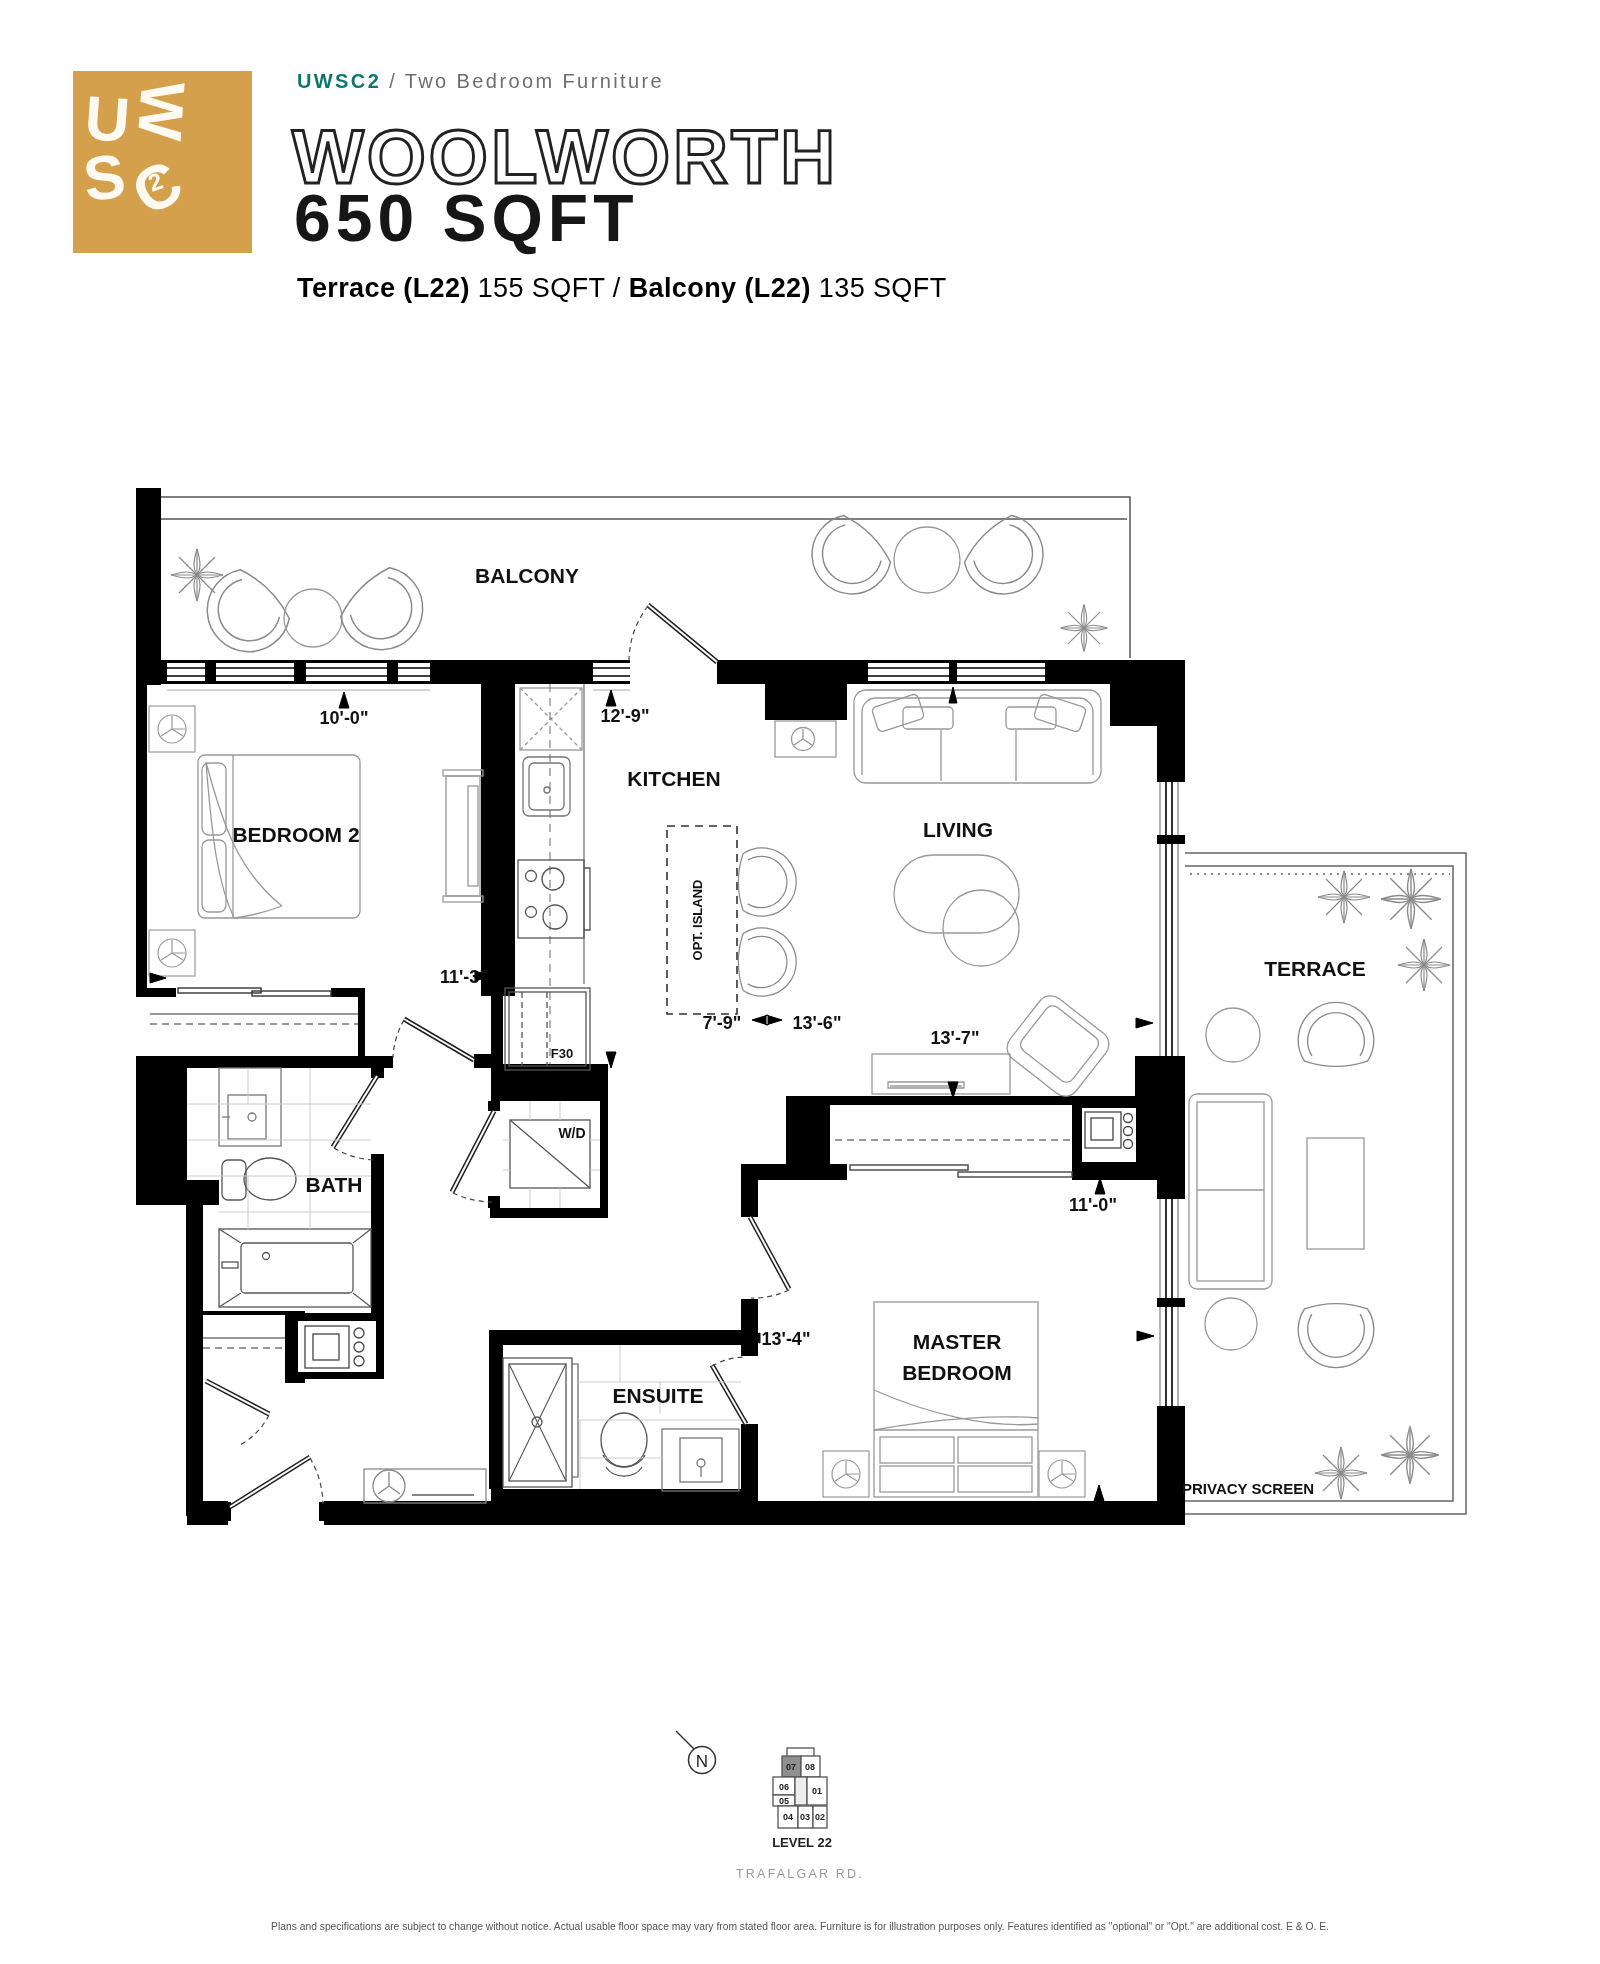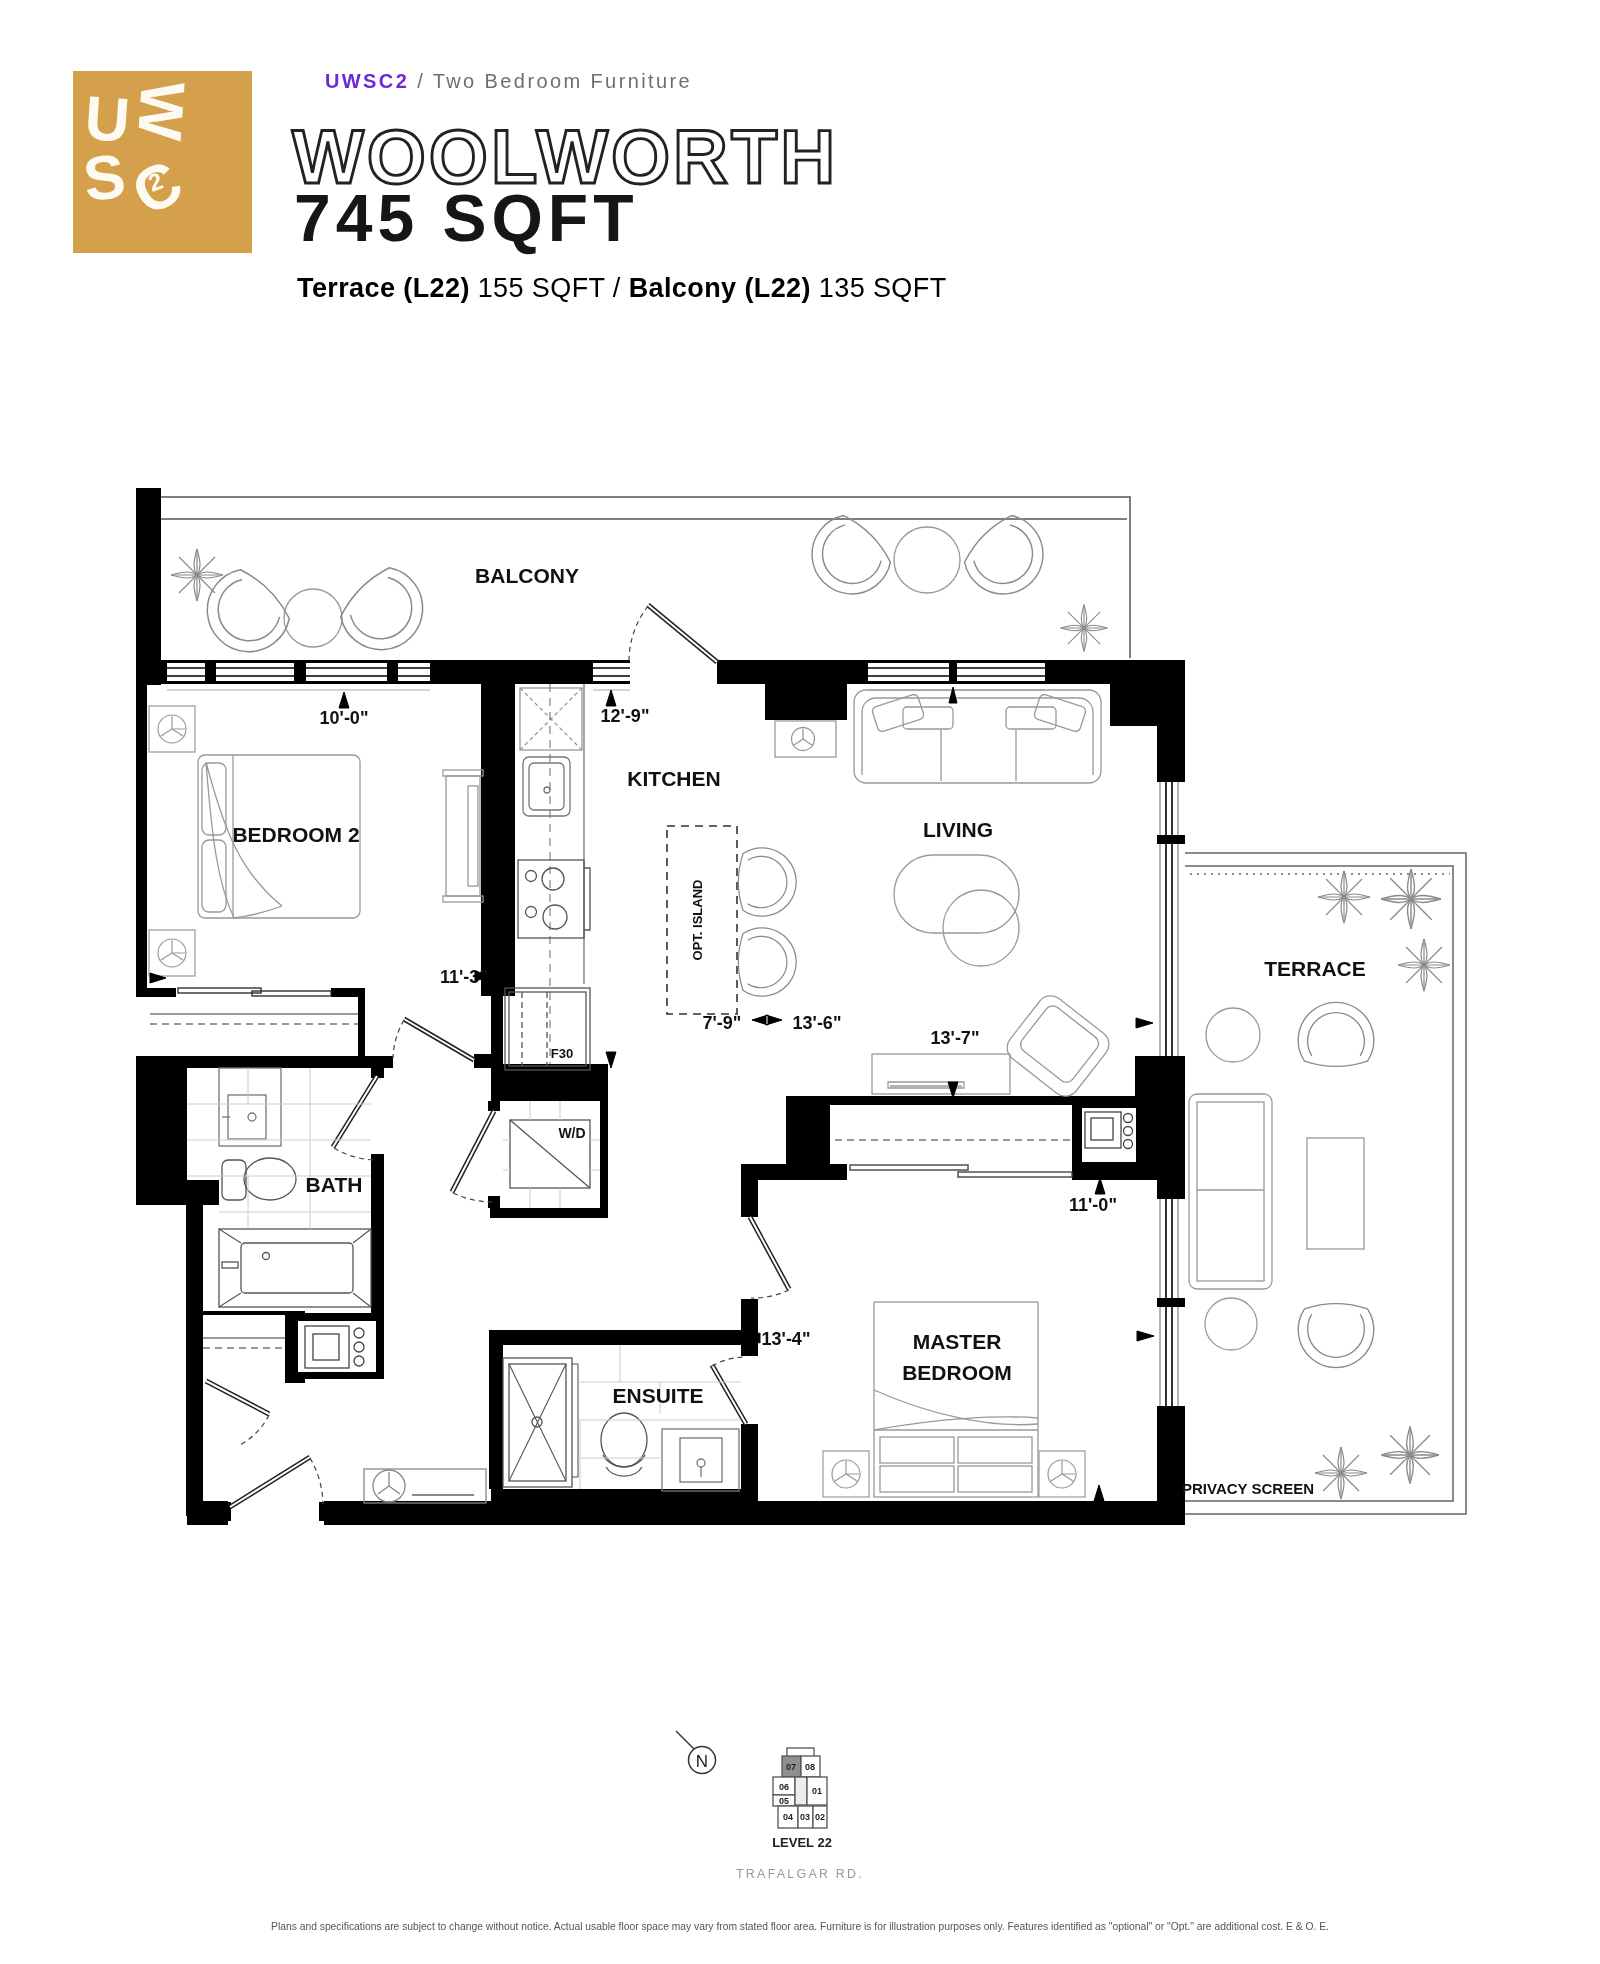--- a/index.html
+++ b/index.html
@@ -18,25 +18,25 @@
 <svg class="abs" style="left:73px;top:71px;" width="179" height="182" viewBox="0 0 179 182">
   <g fill="#fdfaf2" font-family="Liberation Sans, sans-serif" font-weight="bold" font-size="62">
     <text x="12" y="69" transform="rotate(4 30 48)">U</text>
     <text x="88" y="61" text-anchor="middle" transform="rotate(94 88 40)">W</text>
     <text x="11" y="128" transform="rotate(-7 30 108)">S</text>
     <text x="62" y="136" transform="rotate(-30 88 116)">C</text>
     <text x="76" y="120" font-size="24" transform="rotate(-20 80 112)">2</text>
   </g>
 </svg>
 
-<div class="abs" id="tagline"><b style="color:#6d28d9;margin-left:28px;">UWSC2</b> <span style="color:#6e6e6e;">/ Two Bedroom Furniture</span></div>
+<div class="abs" id="tagline"><b style="color:#0f766e;">UWSC2</b> <span style="color:#6e6e6e;">/ Two Bedroom Furniture</span></div>
 
 <div class="abs" id="woolworth">WOOLWORTH</div>
 
-<div class="abs" id="sqft">745 SQFT</div>
+<div class="abs" id="sqft">650 SQFT</div>
 
 <div class="abs" id="subline"><b>Terrace (L22)</b> 155 SQFT / <b>Balcony (L22)</b> 135 SQFT</div>
 
 <svg class="abs" style="left:0;top:0;" width="1600" height="1964" viewBox="0 0 1600 1964">
 <defs>
 <g id="plant" stroke="#8a8a8a" stroke-width="1.2" fill="none">
   <path d="M0,-26 L0,26 M-26,0 L26,0 M-18,-18 L18,18 M-18,18 L18,-18"></path>
   <path d="M0,-26 C4,-12 4,-6 0,0 C-4,-6 -4,-12 0,-26 M0,26 C4,12 4,6 0,0 C-4,6 -4,12 0,26 M-26,0 C-12,4 -6,4 0,0 C-6,-4 -12,-4 -26,0 M26,0 C12,4 6,4 0,0 C6,-4 12,-4 26,0"></path>
 </g>
 <g id="fan" stroke="#999" stroke-width="1.2" fill="none">

